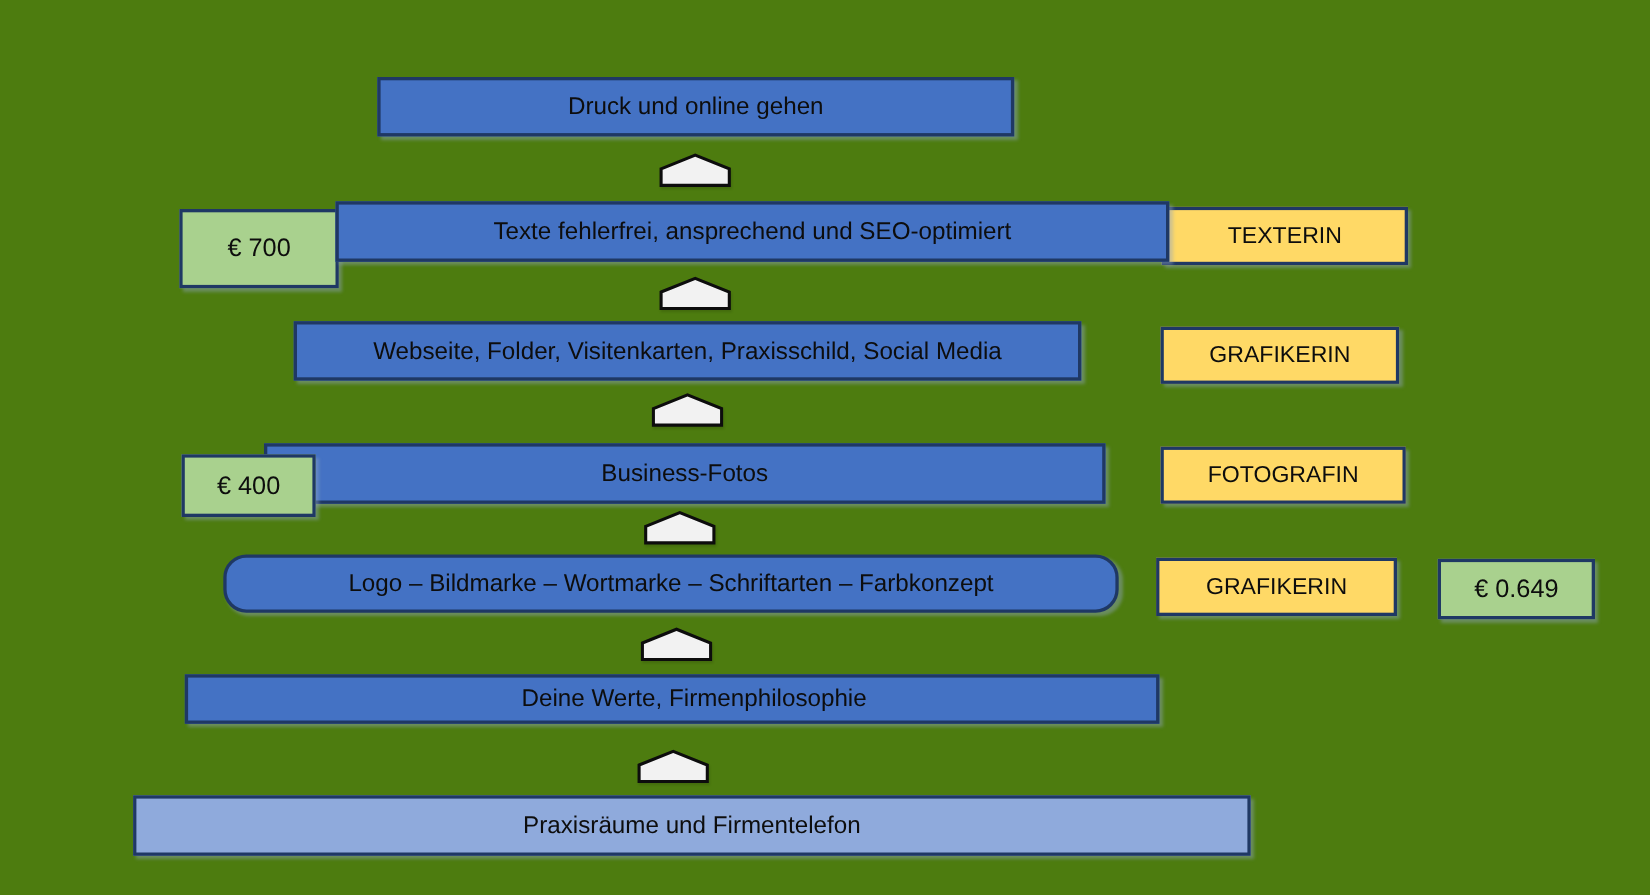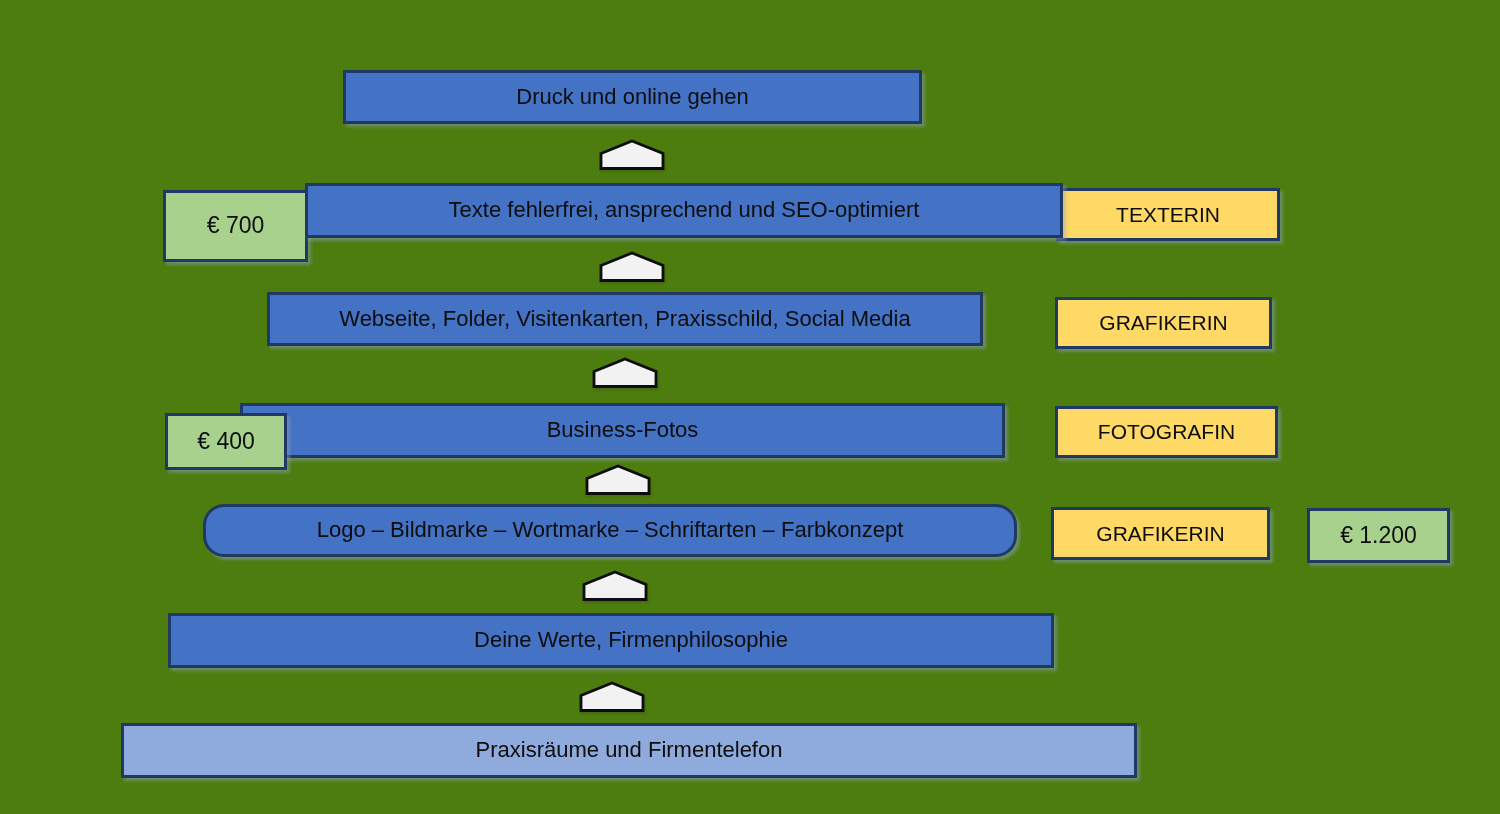--- a/index.html
+++ b/index.html
@@ -77,29 +77,29 @@
   <div class="box yellow" style="left:1055px; top:406px; width:223px; height:52px;">FOTOGRAFIN</div>
 
   <div class="arrow" style="left:585px; top:464px;">
     <svg width="66" height="32" viewBox="0 0 66 32">
       <polygon points="2,14.5 33,2 64,14.5 64,29.5 2,29.5" fill="#F2F2F2" stroke="#0D0D0D" stroke-width="2.8"></polygon>
     </svg>
   </div>
 
   <div class="box blue" style="left:203px; top:504px; width:814px; height:53px;border-radius:21px;">Logo – Bildmarke – Wortmarke –  Schriftarten – Farbkonzept</div>
   <div class="box yellow" style="left:1051px; top:507px; width:219px; height:53px;">GRAFIKERIN</div>
-  <div class="box green" style="left:1307px; top:508px; width:143px; height:55px;">€ 1.200</div>
+  <div class="box green" style="left:1307px; top:508px; width:143px; height:55px;">€ 0.649</div>
 
   <div class="arrow" style="left:582px; top:570px;">
     <svg width="66" height="32" viewBox="0 0 66 32">
       <polygon points="2,14.5 33,2 64,14.5 64,29.5 2,29.5" fill="#F2F2F2" stroke="#0D0D0D" stroke-width="2.8"></polygon>
     </svg>
   </div>
 
-  <div class="box blue" style="left:168px; top:613px; width:886px; height:55px;padding-left:40px;">Deine Werte, Firmenphilosophie</div>
+  <div class="box blue" style="left:168px; top:613px; width:886px; height:45px;padding-left:40px;">Deine Werte, Firmenphilosophie</div>
 
   <div class="arrow" style="left:579px; top:681px;">
     <svg width="66" height="32" viewBox="0 0 66 32">
       <polygon points="2,14.5 33,2 64,14.5 64,29.5 2,29.5" fill="#F2F2F2" stroke="#0D0D0D" stroke-width="2.8"></polygon>
     </svg>
   </div>
 
   <div class="box light-blue" style="left:121px; top:723px; width:1016px; height:55px;">Praxisräume und Firmentelefon</div>
 
 </div>

